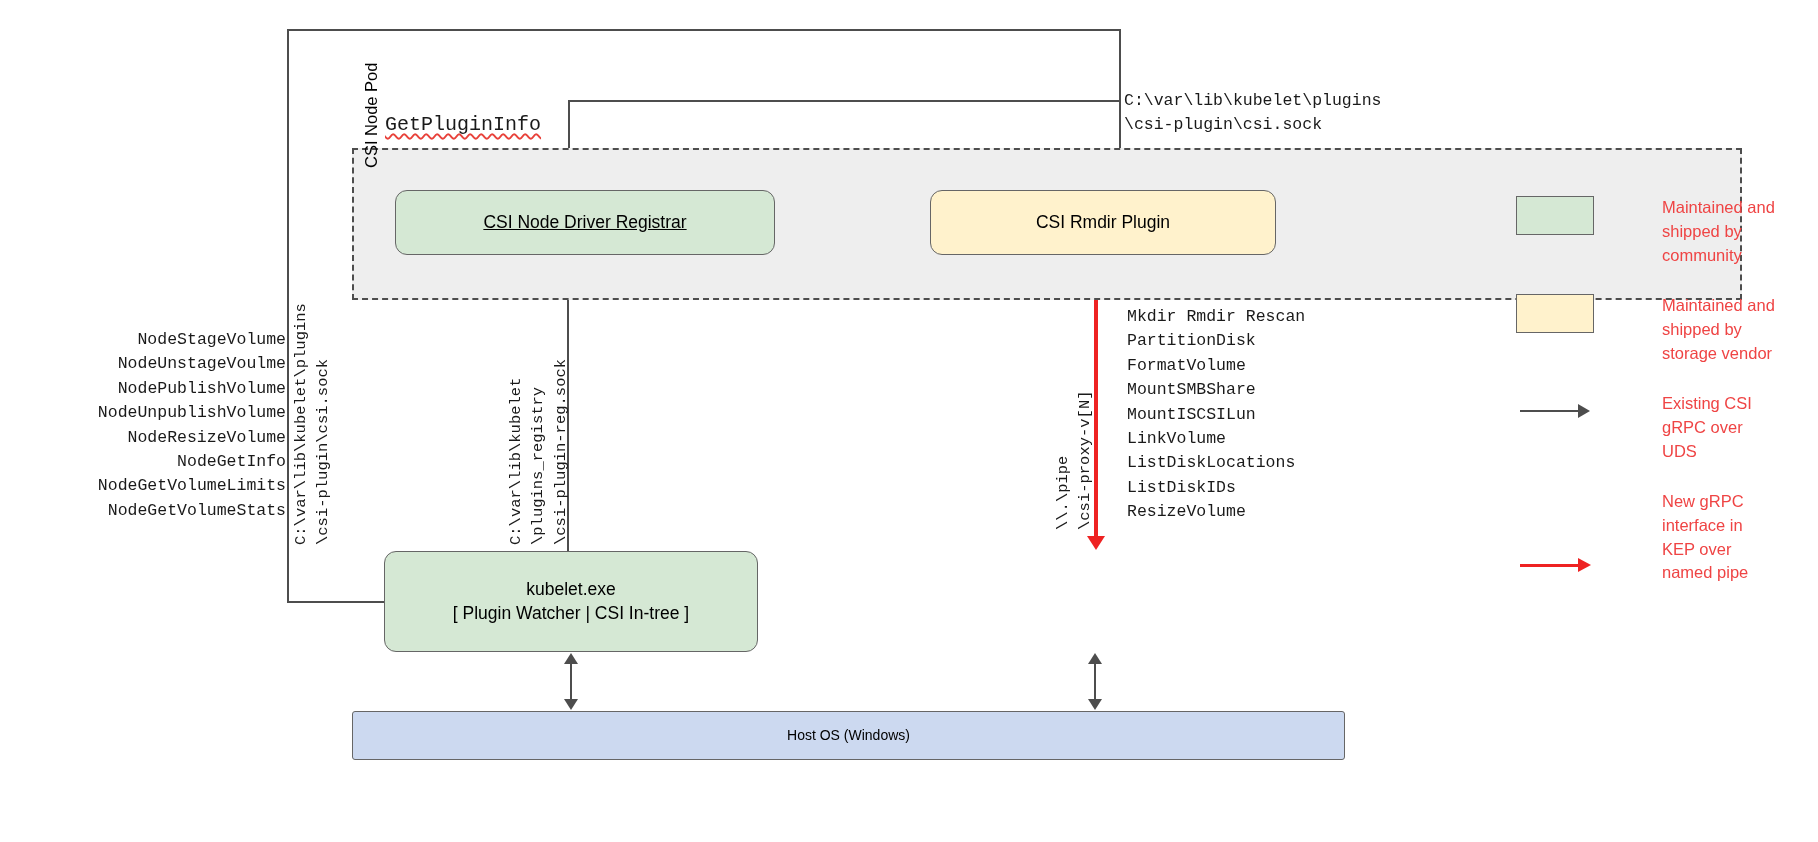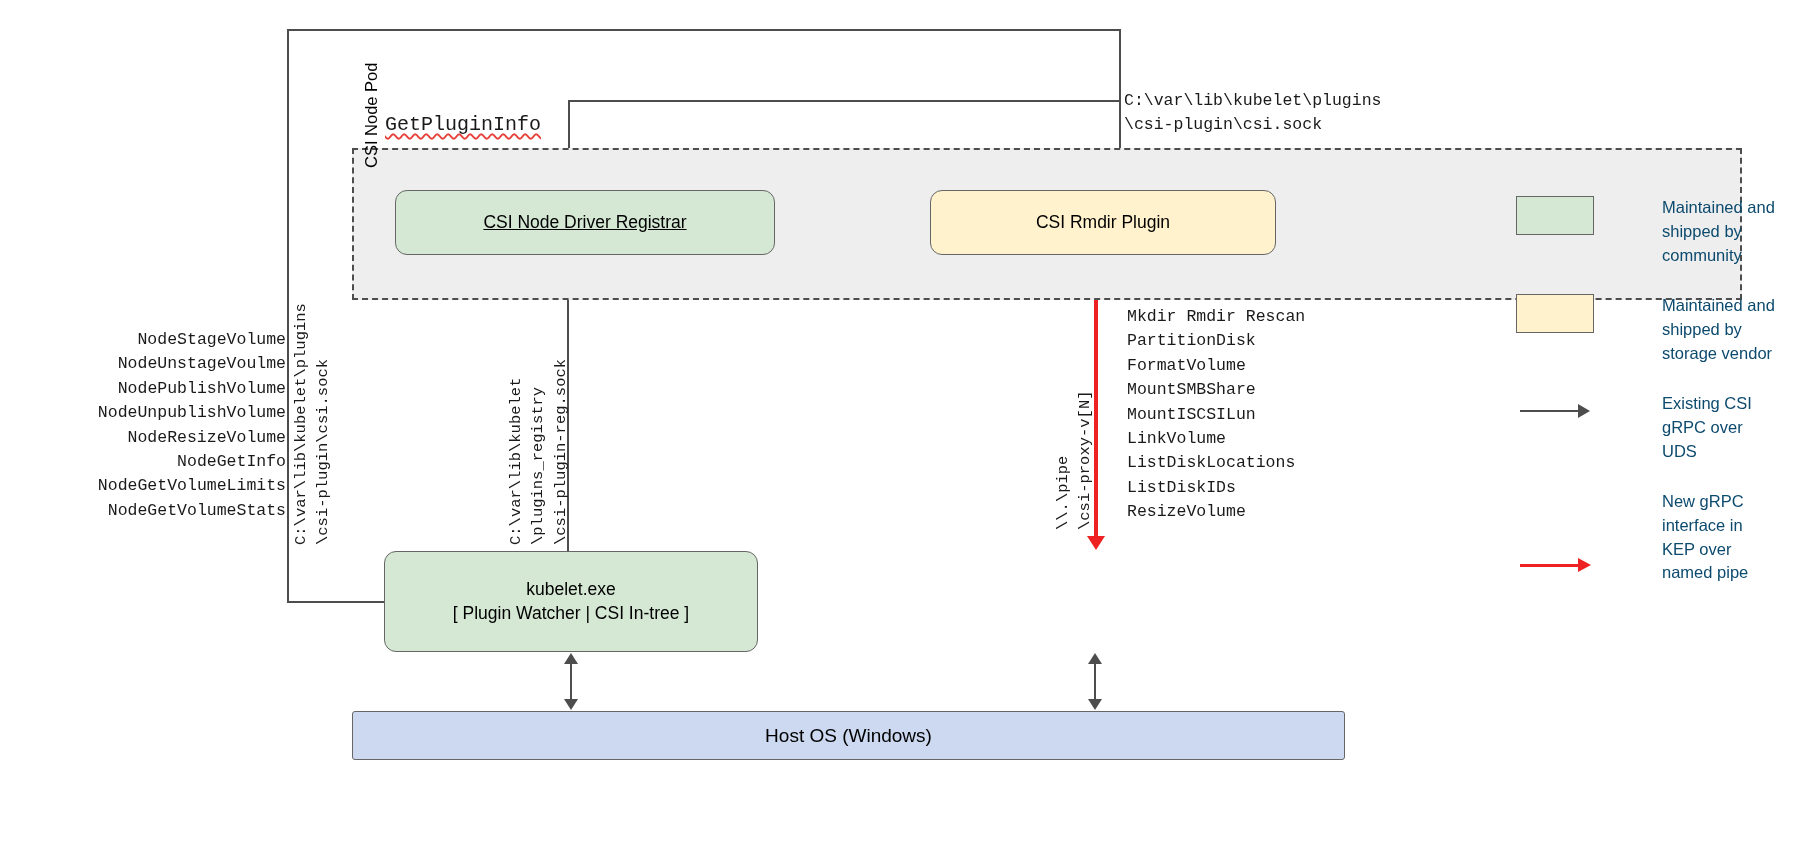--- a/index.html
+++ b/index.html
@@ -78,21 +78,21 @@
   #box-kubelet {
     left: 384px; top: 551px; width: 374px; height: 101px;
   }
   #box-csiproxy {
     left: 950px; top: 551px; width: 292px; height: 101px;
   }
   #box-hostos {
     left: 352px; top: 711px; width: 993px; height: 49px;
     border-radius: 3px;
   }
-  #box-hostos .node-line { font-size: 19px; }
+  #box-hostos .node-line { font-size: 14px; }
 
   
   .text-block {
     position: absolute;
     white-space: pre;
     font-size: 16.5px;
     line-height: 1.48;
     color: #1a1a1a;
   }
   .text-block.right { text-align: right; }
@@ -178,21 +178,21 @@
     height: 39px;
     border: 1.6px solid #666666;
     box-sizing: border-box;
     flex: 0 0 auto;
   }
   .legend-text {
     margin-left: 68px;
     font-size: 16.5px;
     line-height: 1.44;
     white-space: pre-line;
-    color: #0c4a6e;
+    color: #ef4444;
   }
   #legend-row-0 { left: 0;  top: 0;   }
   #legend-row-1 { left: 0;  top: 98px; }
   #legend-row-2 { left: 0;  top: 196px; }
   #legend-row-3 { left: 0;  top: 294px; align-items: flex-end; }
 
   .legend-arrow-wrap {
     width: 78px;
     height: 39px;
     position: relative;

